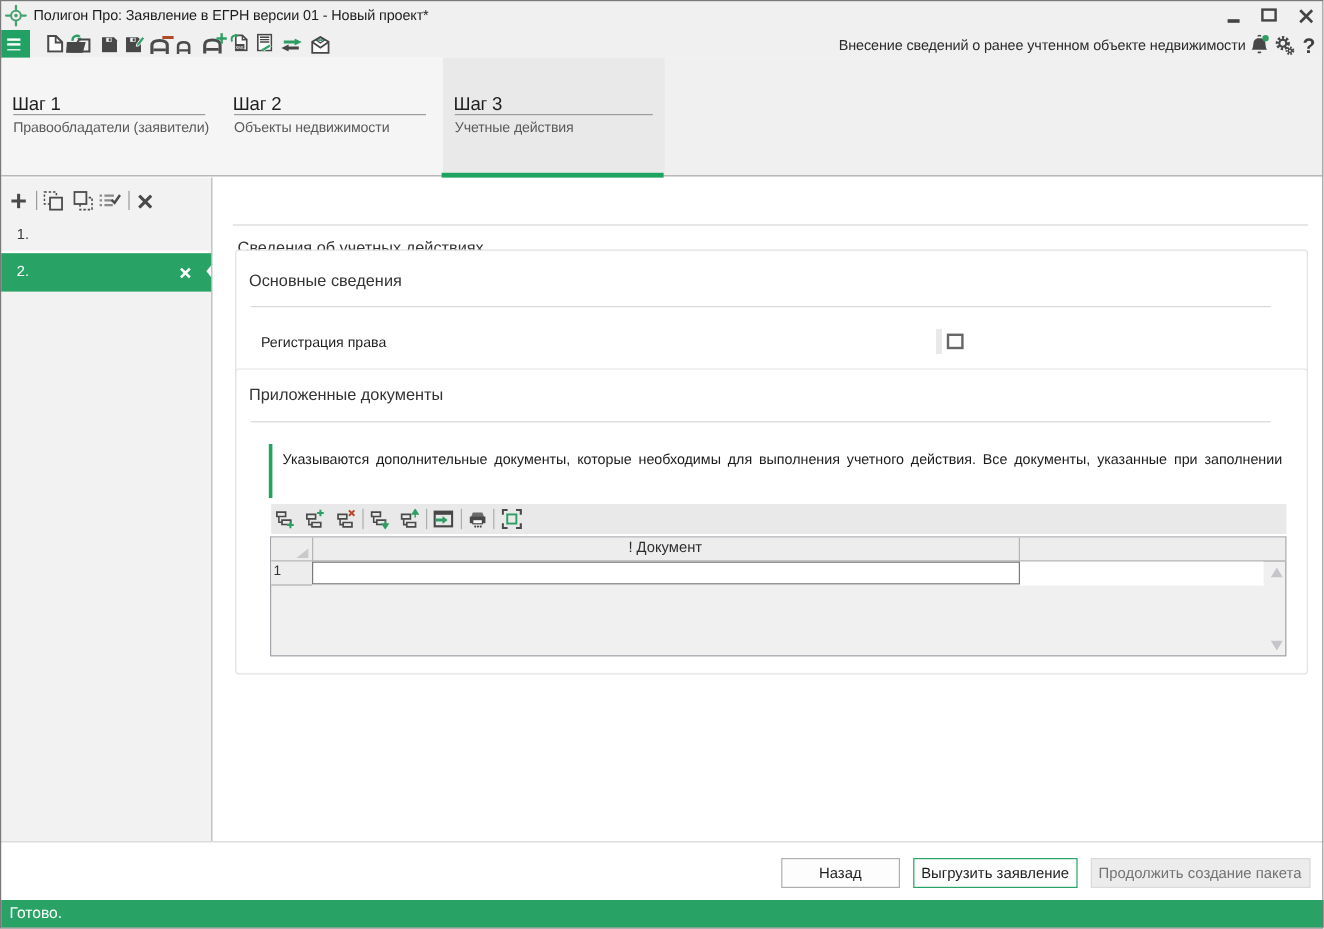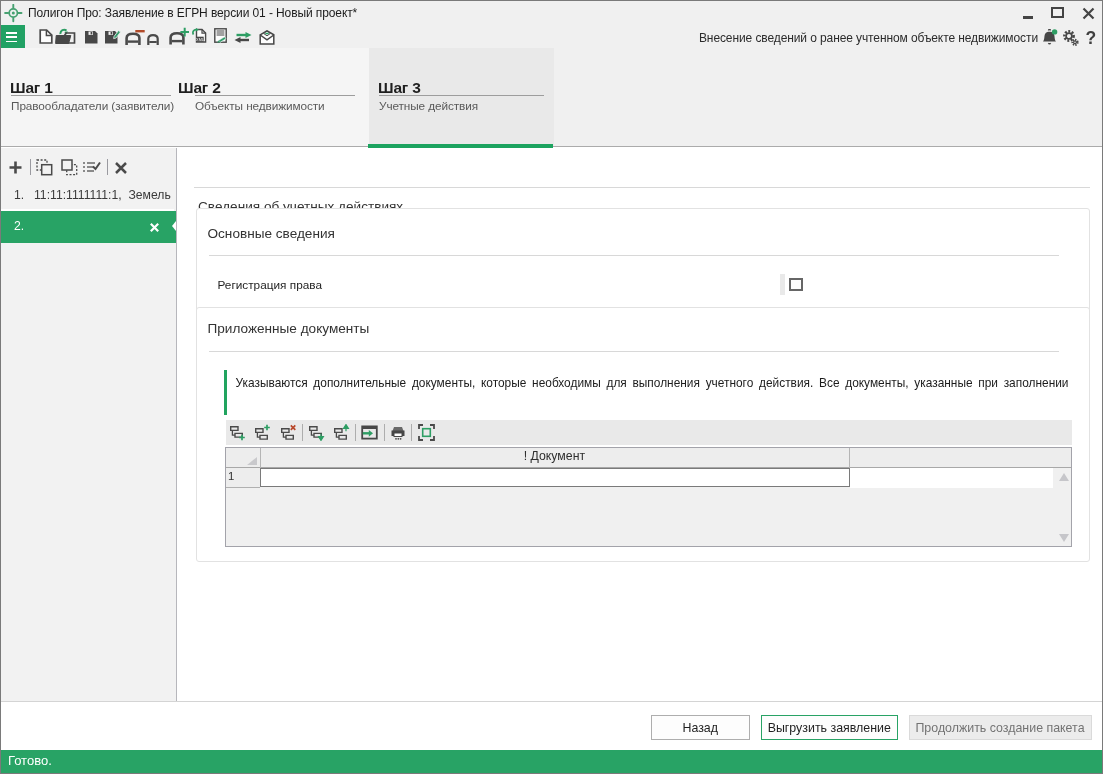--- a/index.html
+++ b/index.html
@@ -12,21 +12,21 @@
 #menubtn{position:absolute;left:1px;top:25px;width:23.5px;height:24px;background:#21a164;}
 .hline{position:absolute;left:5px;width:11px;height:1.8px;background:#fff;}
 
 .winbtn{position:absolute;color:#444;}
 
 #tabstrip{position:absolute;left:1px;top:48px;width:1101px;height:99px;background:#f5f5f5;}
 #tab3bg{position:absolute;left:368px;top:0px;width:185px;height:99px;background:#e9e9e9;}
 #tabsright{position:absolute;left:553px;top:0px;width:548px;height:99px;background:#f0f0f0;}
 #tabline{position:absolute;left:1px;top:146px;width:1101px;height:1.4px;background:#ababab;}
 #greenline{position:absolute;left:368px;top:144px;width:185px;height:4px;background:#1ca35f;}
-.tabtitle{position:absolute;top:30.5px;font-size:15.5px;font-weight:bold;color:#1f1f1f;white-space:nowrap;letter-spacing:-0.2px;}
+.tabtitle{position:absolute;top:30.5px;font-size:15.5px;font-weight:normal;color:#1f1f1f;white-space:nowrap;letter-spacing:-0.2px;}
 .tabsub{position:absolute;top:51px;font-size:11.8px;color:#5a5a5a;white-space:nowrap;letter-spacing:-0.1px;}
 .tabul{position:absolute;top:47.3px;height:1.2px;background:#9d9d9d;width:160px;}
 
 #lpanel{position:absolute;left:1px;top:147.5px;width:174.5px;height:553.5px;background:#f2f2f2;border-right:1.6px solid #b7b7bc;}
 #row2{position:absolute;left:0px;top:63px;width:174.5px;height:32px;background:#28a365;}
 #notch{position:absolute;right:0px;top:10.5px;width:0;height:0;border-top:5.5px solid transparent;border-bottom:5.5px solid transparent;border-right:4.5px solid #fff;}
 .card{position:absolute;background:#fff;border:1px solid #e2e2e2;border-radius:3px;box-sizing:border-box;}
 .cardtitle{position:absolute;left:11px;font-size:13.6px;color:#333;white-space:nowrap;}
 .cardline{position:absolute;left:12.5px;height:1px;background:#d8d8d8;width:868px;}
 .ti{position:absolute;top:29px;}
@@ -156,21 +156,21 @@
 
 <div class="abs" style="left:1085.5px;top:28px;font-size:17.5px;font-weight:bold;color:#3f3f3f;">?</div>
 </div>
 
 <div id="tabstrip">
 <div id="tabsright"></div>
 <div id="tab3bg"></div>
 <div class="tabtitle" style="left:9px;">Шаг 1</div>
 <div class="tabul" style="left:10px;"></div>
 <div class="tabsub" style="left:10px;">Правообладатели (заявители)</div>
-<div class="tabtitle" style="left:177px;">Шаг 2</div>
+<div class="tabtitle" style="left:193px;">Шаг 2</div>
 <div class="tabul" style="left:194px;"></div>
 <div class="tabsub" style="left:194px;">Объекты недвижимости</div>
 <div class="tabtitle" style="left:377px;">Шаг 3</div>
 <div class="tabul" style="left:378px;width:165px;"></div>
 <div class="tabsub" style="left:378px;">Учетные действия</div>
 </div>
 <div id="tabline"></div>
 <div id="greenline"></div>
 
 <div id="lpanel">
@@ -192,21 +192,20 @@
         <path d="M5 3 H13 M5 7 H12 M5 11 H12" stroke="#8a8a8a" stroke-width="1.8"></path>
         <path d="M11 6.5 L13.5 9 L18 2.5" fill="none" stroke="#4a4a4a" stroke-width="2"></path>
       </svg>
 <div class="sep" style="left:106px;top:11px;height:16px;"></div>
 <svg class="abs" style="left:113.5px;top:14.5px;" width="12" height="12" viewBox="0 0 12 12">
         <path d="M1 1 L11 11 M11 1 L1 11" stroke="#4a4a4a" stroke-width="2.5"></path>
       </svg>
 </div>
 <div style="position:absolute;left:0;top:32px;width:173px;height:29.5px;font-size:12.2px;color:#3a3a3a;line-height:31px;white-space:nowrap;overflow:hidden;">
 <span style="position:absolute;left:13px;">1.</span>
-      <span style="position:absolute;left:33px;">11:11:1111111:1,&nbsp;&nbsp;Земель</span>
     </div>
 <div style="position:absolute;left:0;top:61px;width:173px;height:2px;background:#fff;"></div>
 <div id="row2">
 <div style="position:absolute;left:0;top:0;width:174px;height:32px;font-size:12.2px;color:#fff;line-height:31px;white-space:nowrap;">
 <span style="position:absolute;left:13px;">2.</span>
       </div>
 <svg style="position:absolute;left:147.5px;top:11px;" width="11" height="11" viewBox="0 0 11 11">
         <path d="M1.8 1.8 L9.2 9.2 M9.2 1.8 L1.8 9.2" stroke="#fff" stroke-width="2.2"></path>
       </svg>
 <div id="notch"></div>

